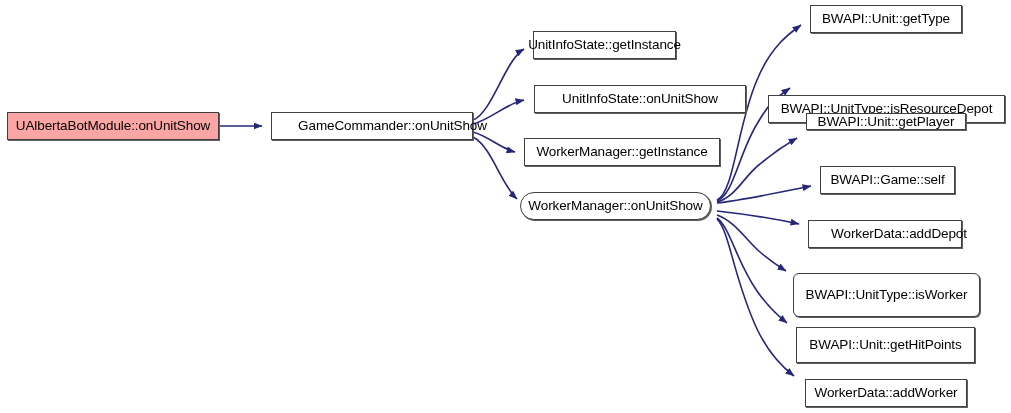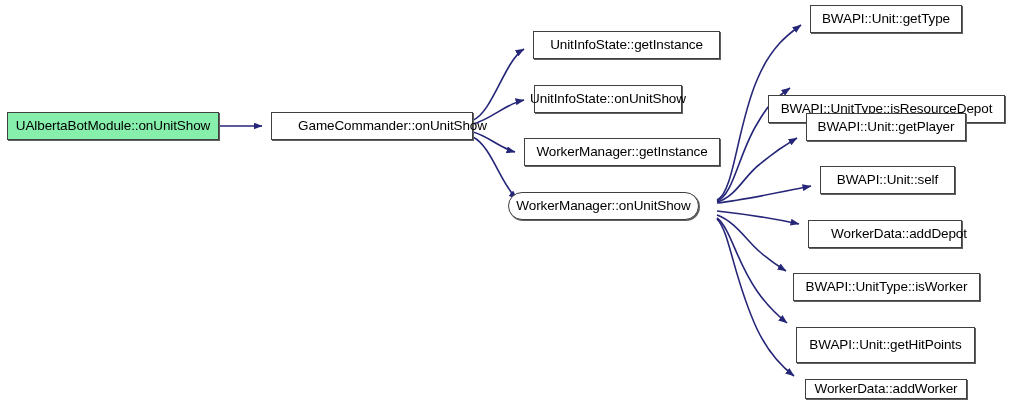--- a/index.html
+++ b/index.html
@@ -33,21 +33,21 @@
     display: flex;
     align-items: center;
     justify-content: center;
     color: #000000;
     font-size: 13.5px;
     line-height: 1;
     white-space: nowrap;
     letter-spacing: -0.1px;
   }
   .node.root {
-    background: #86efac;
+    background: #fca5a5;
   }
   .node-label {
     display: block;
     padding: 0 6px;
   }
 </style>
 </head>
 <body>
 
 <div id="canvas">
@@ -75,51 +75,51 @@
       </g>
   </svg>
 
   <div id="node-layer">
       <div class="node root" style="left: 7px; top: 112px; width: 212px; height: 28px;">
         <span class="node-label">UAlbertaBotModule::onUnitShow</span>
       </div>
       <div class="node" style="left: 271px; top: 112px; width: 202px; height: 28px; padding-left: 41px;">
         <span class="node-label">GameCommander::onUnitShow</span>
       </div>
-      <div class="node" style="left: 533px; top: 31px; width: 187px; height: 28px;">
+      <div class="node" style="left: 533px; top: 31px; width: 143px; height: 28px;">
         <span class="node-label">UnitInfoState::getInstance</span>
       </div>
-      <div class="node" style="left: 534px; top: 85px; width: 148px; height: 28px;">
+      <div class="node" style="left: 534px; top: 85px; width: 212px; height: 28px;">
         <span class="node-label">UnitInfoState::onUnitShow</span>
       </div>
       <div class="node" style="left: 524px; top: 138px; width: 196px; height: 28px;">
         <span class="node-label">WorkerManager::getInstance</span>
       </div>
-      <div class="node" style="left: 508px; top: 192px; width: 191px; height: 28px; border-radius: 14px;">
+      <div class="node" style="left: 520px; top: 192px; width: 191px; height: 28px; border-radius: 14px;">
         <span class="node-label">WorkerManager::onUnitShow</span>
       </div>
       <div class="node" style="left: 810px; top: 5px; width: 152px; height: 28px;">
         <span class="node-label">BWAPI::Unit::getType</span>
       </div>
       <div class="node" style="left: 768px; top: 58px; width: 237px; height: 28px; margin-top: 37px;">
         <span class="node-label">BWAPI::UnitType::isResourceDepot</span>
       </div>
-      <div class="node" style="left: 806px; top: 113px; width: 160px; height: 28px;">
+      <div class="node" style="left: 806px; top: 113px; width: 160px; height: 17px;">
         <span class="node-label">BWAPI::Unit::getPlayer</span>
       </div>
       <div class="node" style="left: 820px; top: 166px; width: 135px; height: 28px;">
-        <span class="node-label">BWAPI::Unit::self</span>
+        <span class="node-label">BWAPI::Game::self</span>
       </div>
       <div class="node" style="left: 808px; top: 220px; width: 154px; height: 28px; padding-left: 28px;">
         <span class="node-label">WorkerData::addDepot</span>
       </div>
-      <div class="node" style="left: 793px; top: 273px; width: 187px; height: 28px;">
+      <div class="node" style="left: 793px; top: 273px; width: 187px; height: 44px; border-radius: 6px;">
         <span class="node-label">BWAPI::UnitType::isWorker</span>
       </div>
       <div class="node" style="left: 796px; top: 327px; width: 179px; height: 36px;">
         <span class="node-label">BWAPI::Unit::getHitPoints</span>
       </div>
-      <div class="node" style="left: 805px; top: 379px; width: 162px; height: 20px;">
+      <div class="node" style="left: 805px; top: 379px; width: 162px; height: 28px;">
         <span class="node-label">WorkerData::addWorker</span>
       </div>
     </div>
 
 </div>
 
 </body></html>

